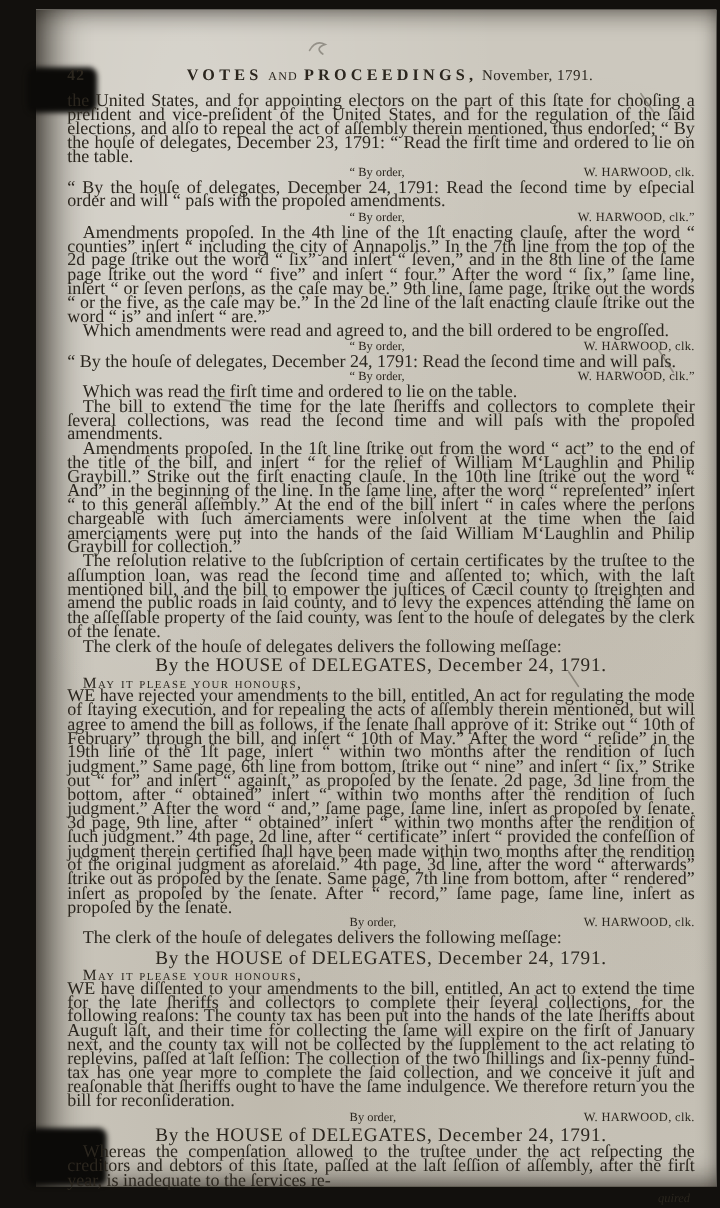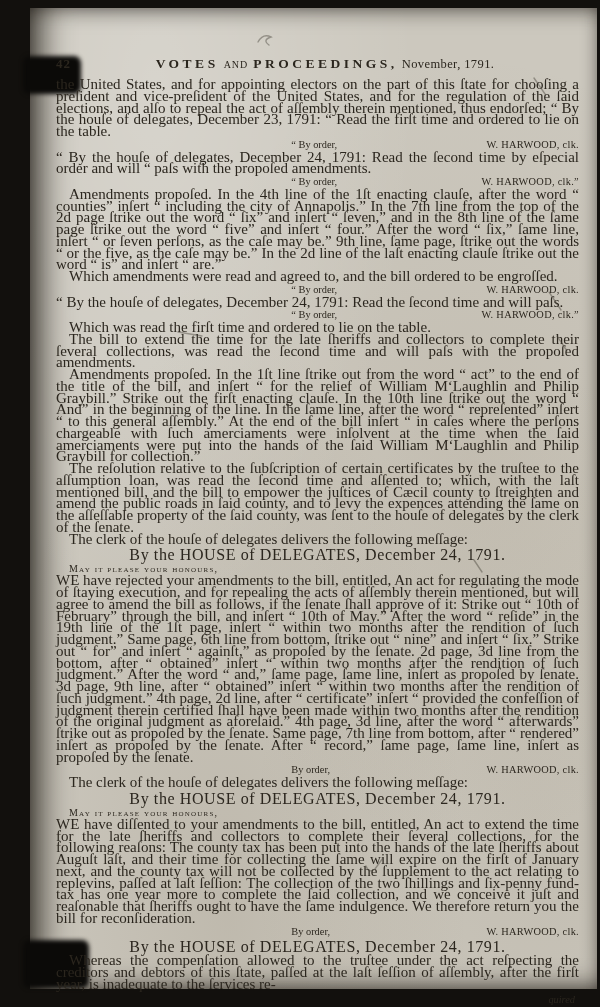--- a/index.html
+++ b/index.html
@@ -49,21 +49,21 @@
     text-align: justify;
   }
   p.body.indent { text-indent: 13px; }
   p.heading {
     text-align: center;
     font-size: 16px; line-height: 13px;
     letter-spacing: 0.6px;
     margin: 3px 0 2px 0;
   }
   p.salutation {
-    font-size: 10px; line-height: 12px;
+    font-size: 13px; line-height: 12px;
     text-indent: 13px;
     font-variant: small-caps;
     letter-spacing: 1.2px;
     margin-top: 1px;
   }
   .attribution { display: flex; font-size: 10.35px; line-height: 11.75px; margin: 1px 0; }
   .attr-by { margin-left: 45%; }
   .attr-name { margin-left: auto; letter-spacing: 0.3px; }
   p.catchword { text-align: right; font-size: 10.35px; line-height: 11.75px; margin-top: 3px; padding-right: 4px; font-style: italic; }
   svg.marks { position: absolute; left: 0; top: 0; pointer-events: none; }

